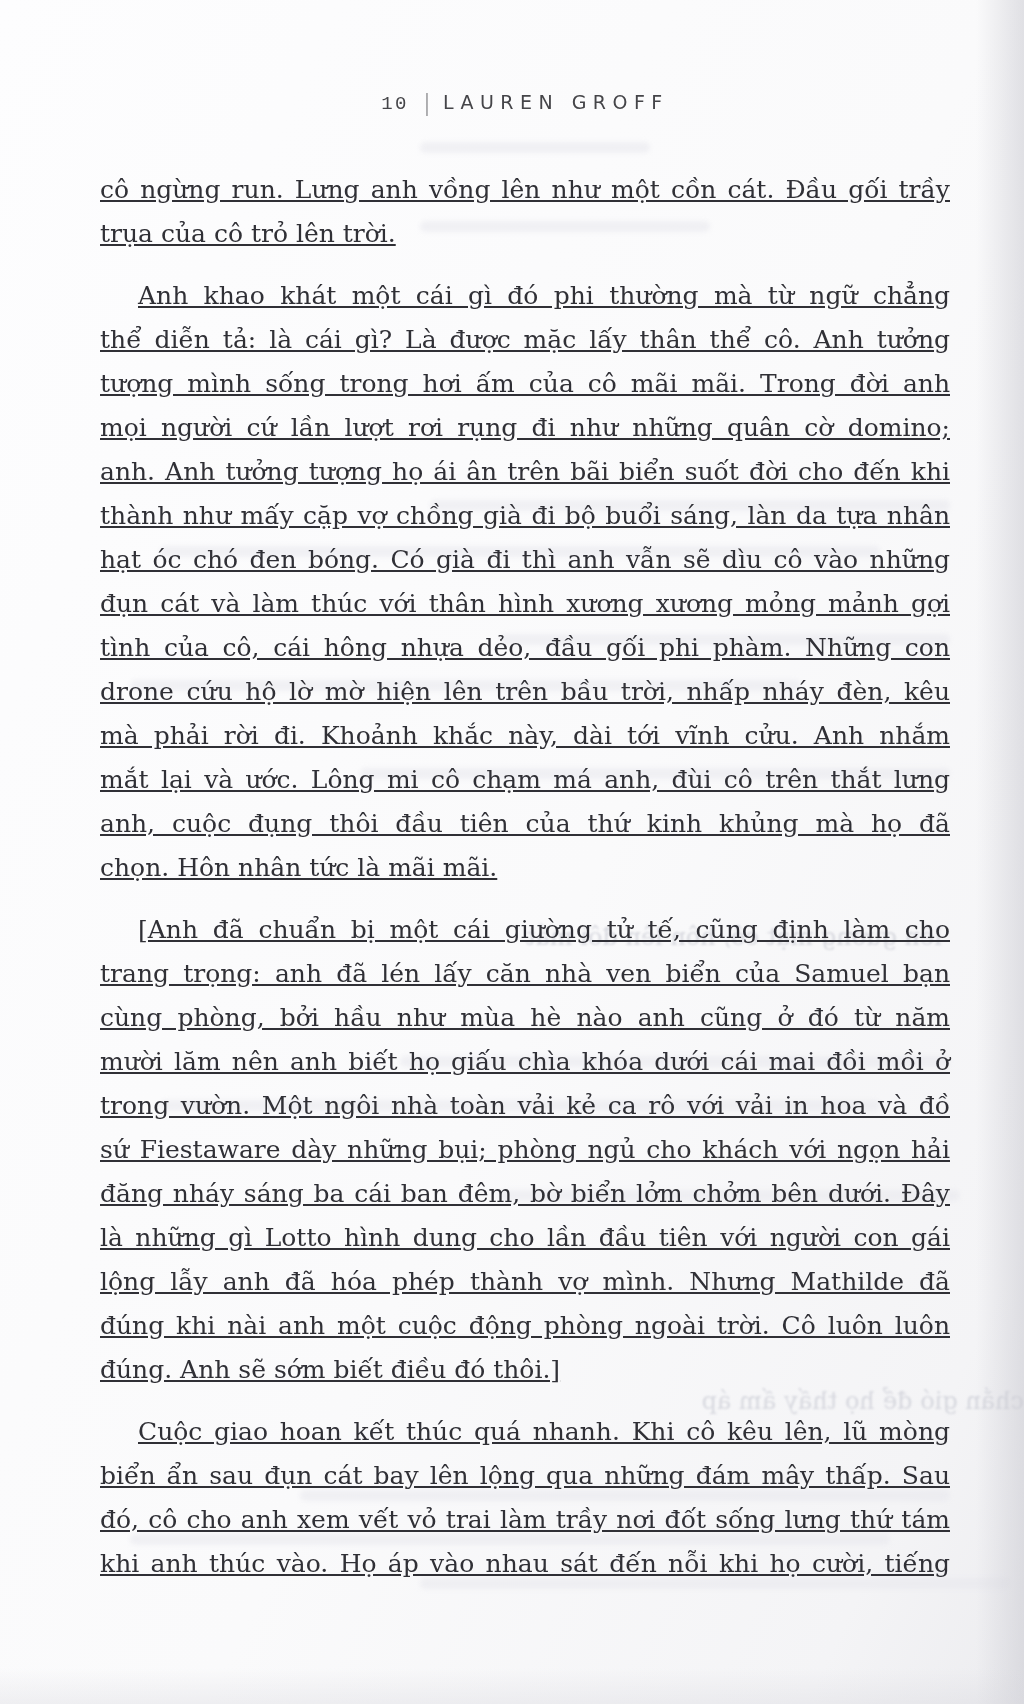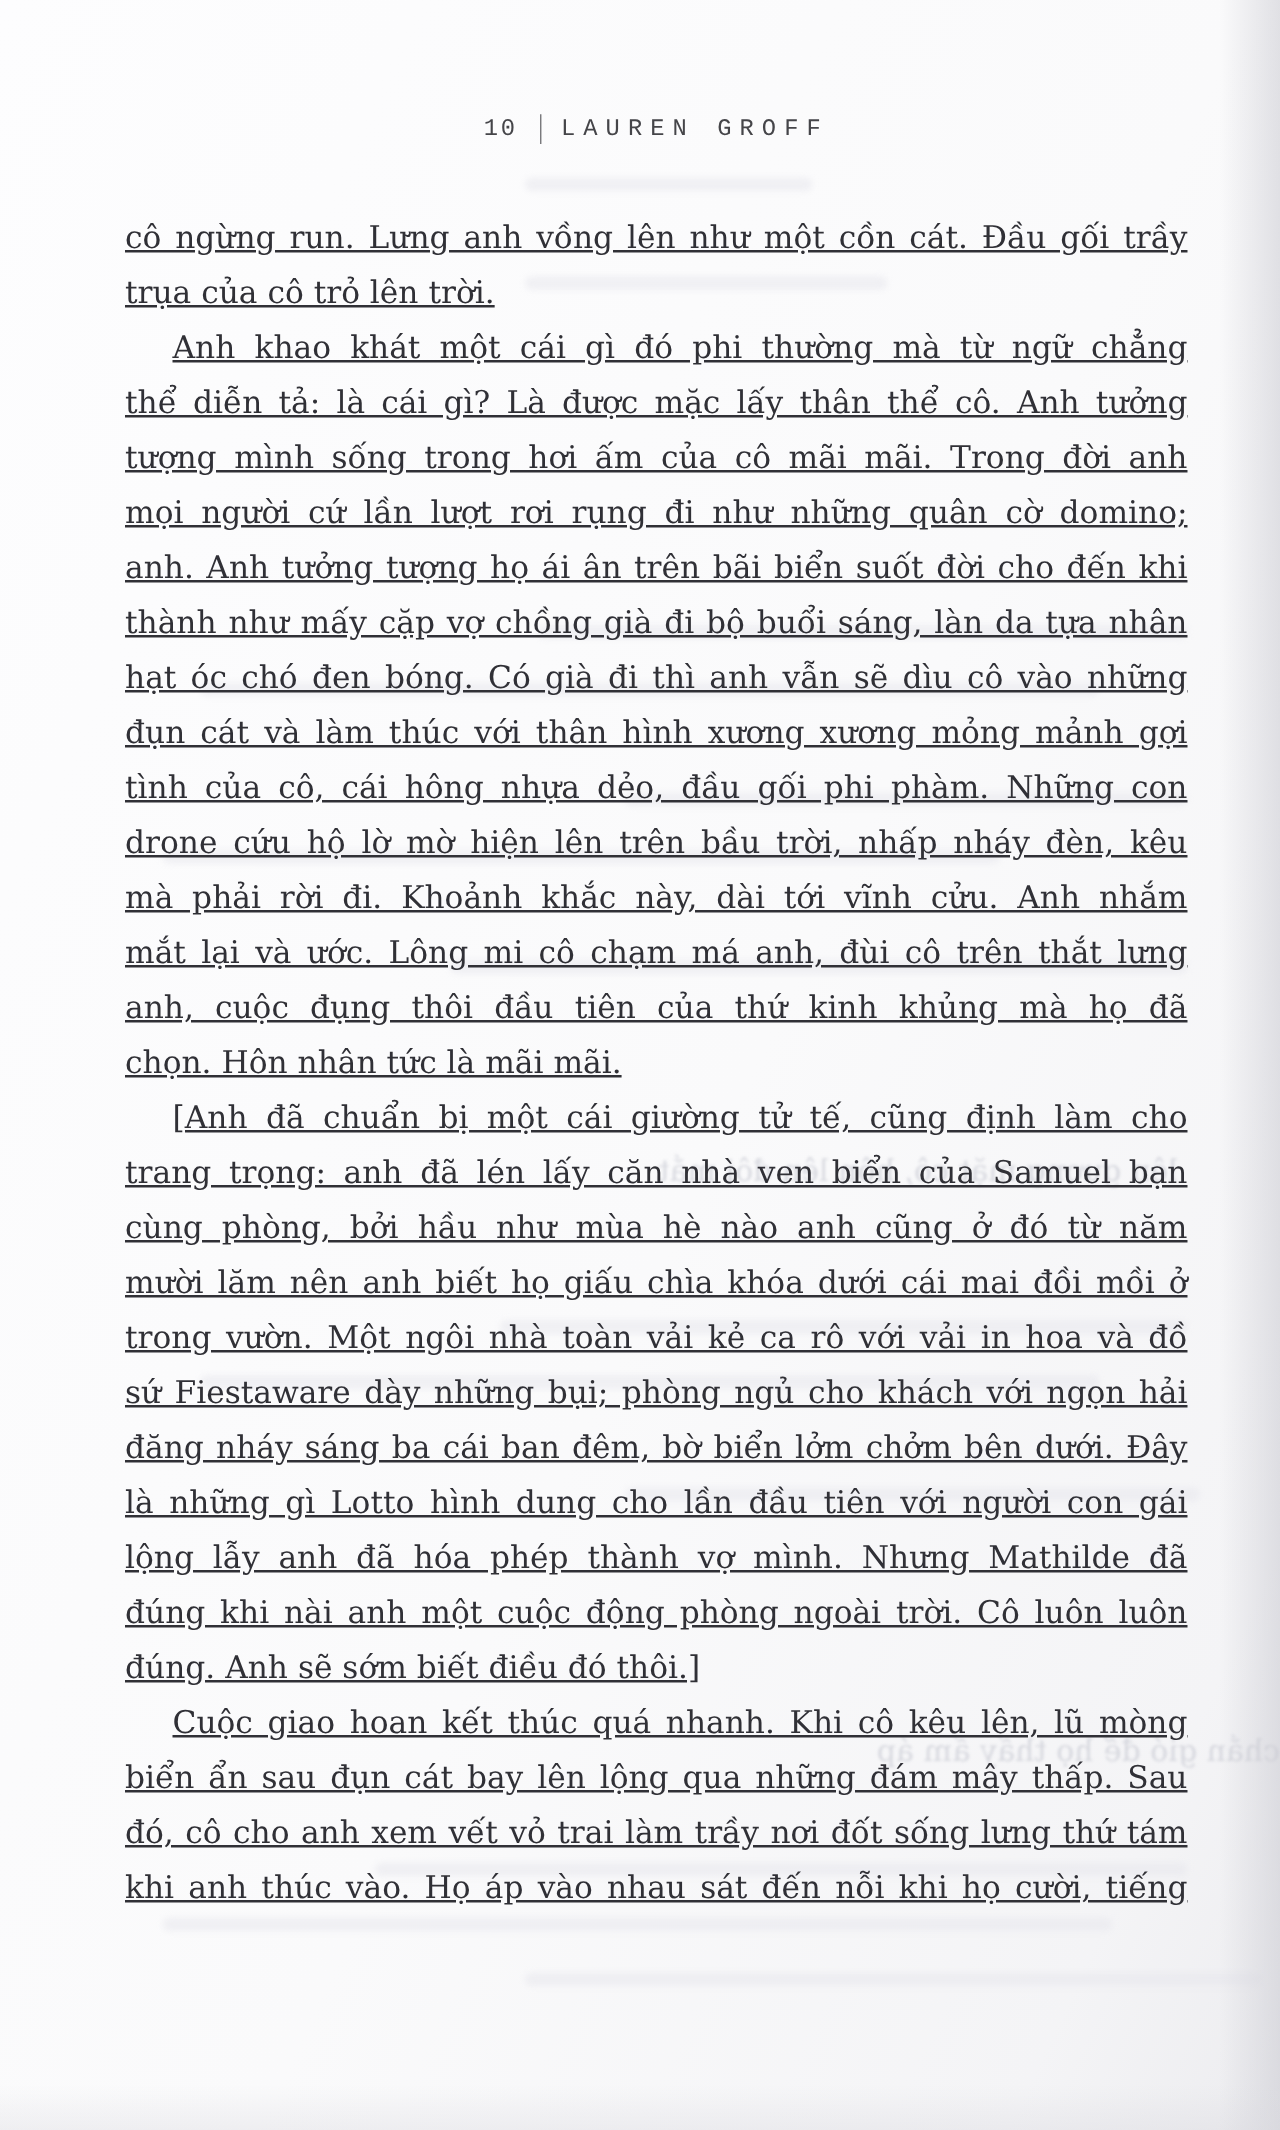--- a/index.html
+++ b/index.html
@@ -46,39 +46,39 @@
     font-weight: 400;
   }
   .running-head .pgnum { letter-spacing: 0.12em; font-family: Liberation Mono, monospace; }
   .running-head .bar {
     display: inline-block;
     margin: 0 13px 0 15px;
     color: #56565a;
     transform: scaleY(1.25);
     font-weight: 300;
   }
-  .running-head .author { letter-spacing: 0.34em; font-family: Liberation Mono, monospace; }
+  .running-head .author { letter-spacing: 0.34em; }
 
   .text-block {
     position: absolute;
     top: 168px;
     left: 100px;
     width: 850px;
     font-size: 25px;
     line-height: 44px;
     text-decoration: underline;
   }
   .para { margin: 0; }
   .line {
     text-align: justify;
     text-align-last: justify;
     height: 44px;
     overflow: visible;
   }
-  .line.first-indent { text-indent: 38px; }
+  .line.first-indent { text-indent: 38px; margin-top: 18px; }
   .line.end { text-align-last: left; }
   .line .it { font-style: italic; }
 
   
   .ghost-line {
     position: absolute;
     font-size: 24px;
     line-height: 30px;
     color: #c2c4ce;
     opacity: 0.6;

